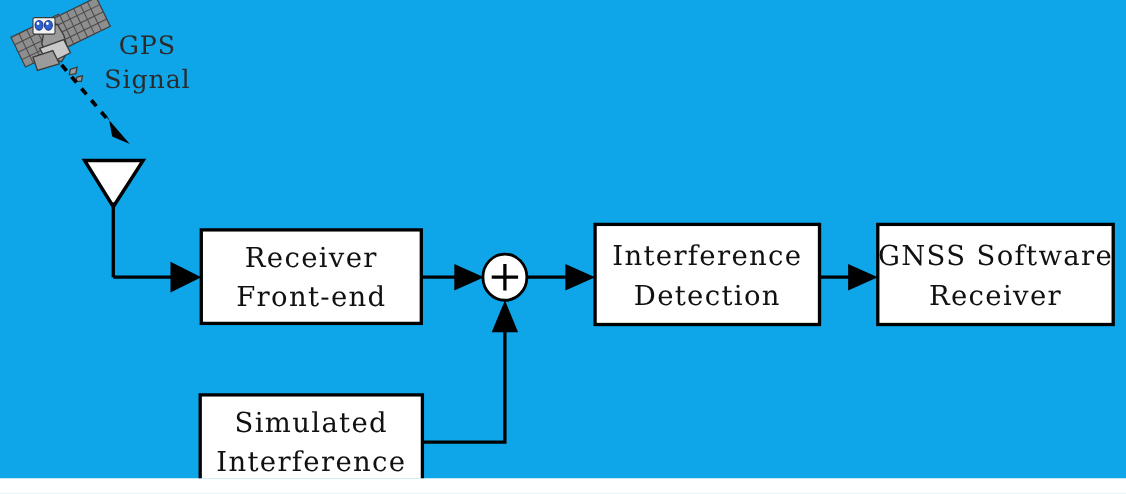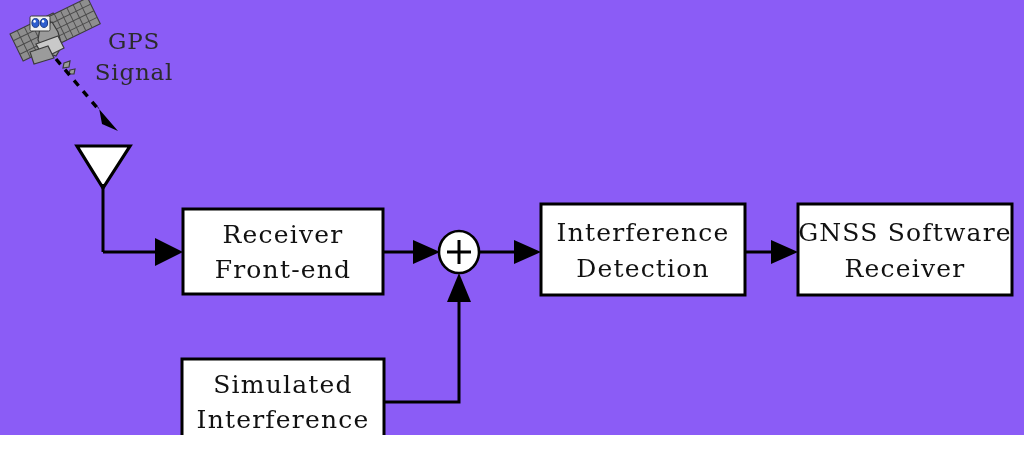--- a/index.html
+++ b/index.html
@@ -8,21 +8,21 @@
     padding: 0;
     background: #ffffff;
   }
   body {
     font-family: "DejaVu Serif", serif;
   }
   #diagram-root {
     position: relative;
     width: 1024px;
     height: 435px;
-    background: #8b5cf6;
+    background: #0ea5e9;
     overflow: hidden;
     text-decoration: underline;
   }
   #diagram-svg {
     position: absolute;
     left: 0;
     top: 0;
     width: 1024px;
     height: 449px;
     display: block;

